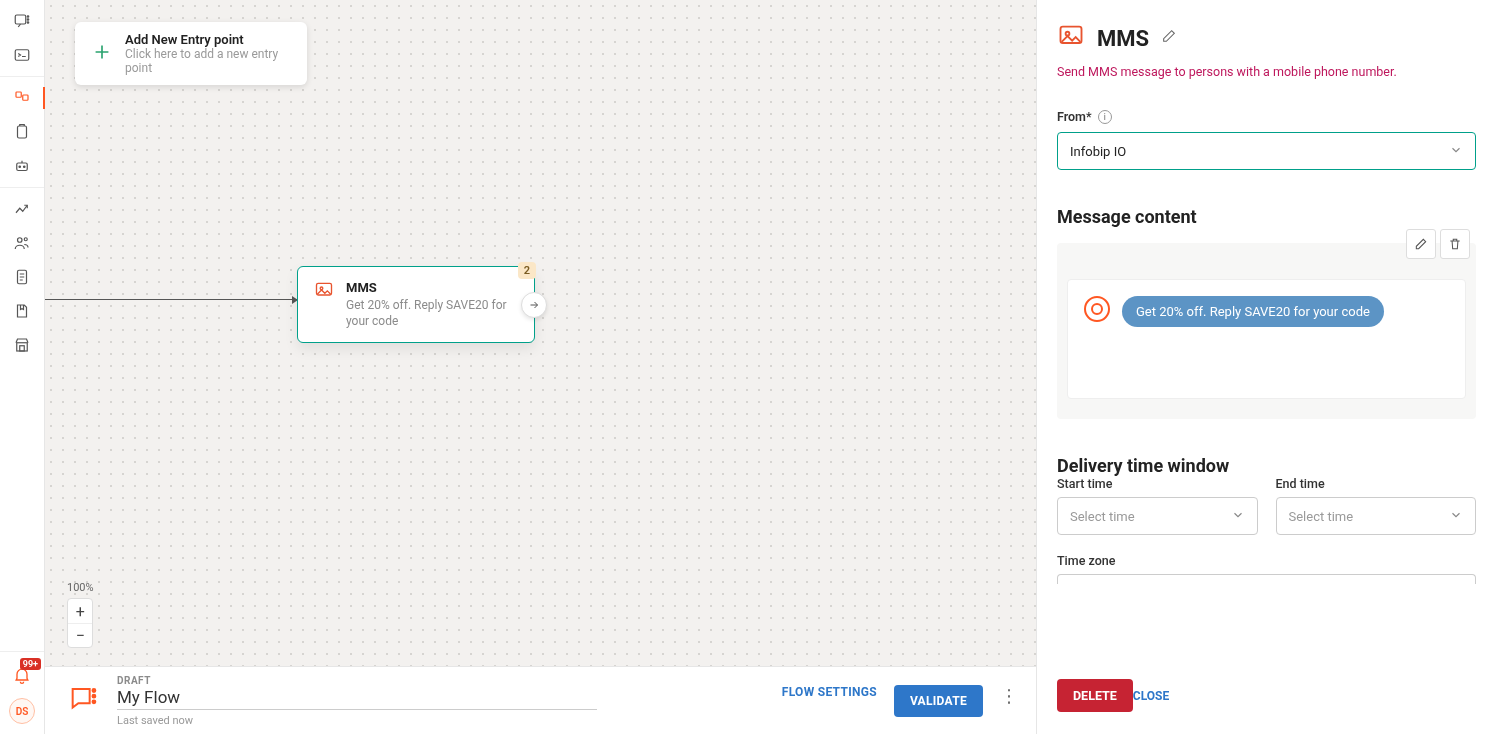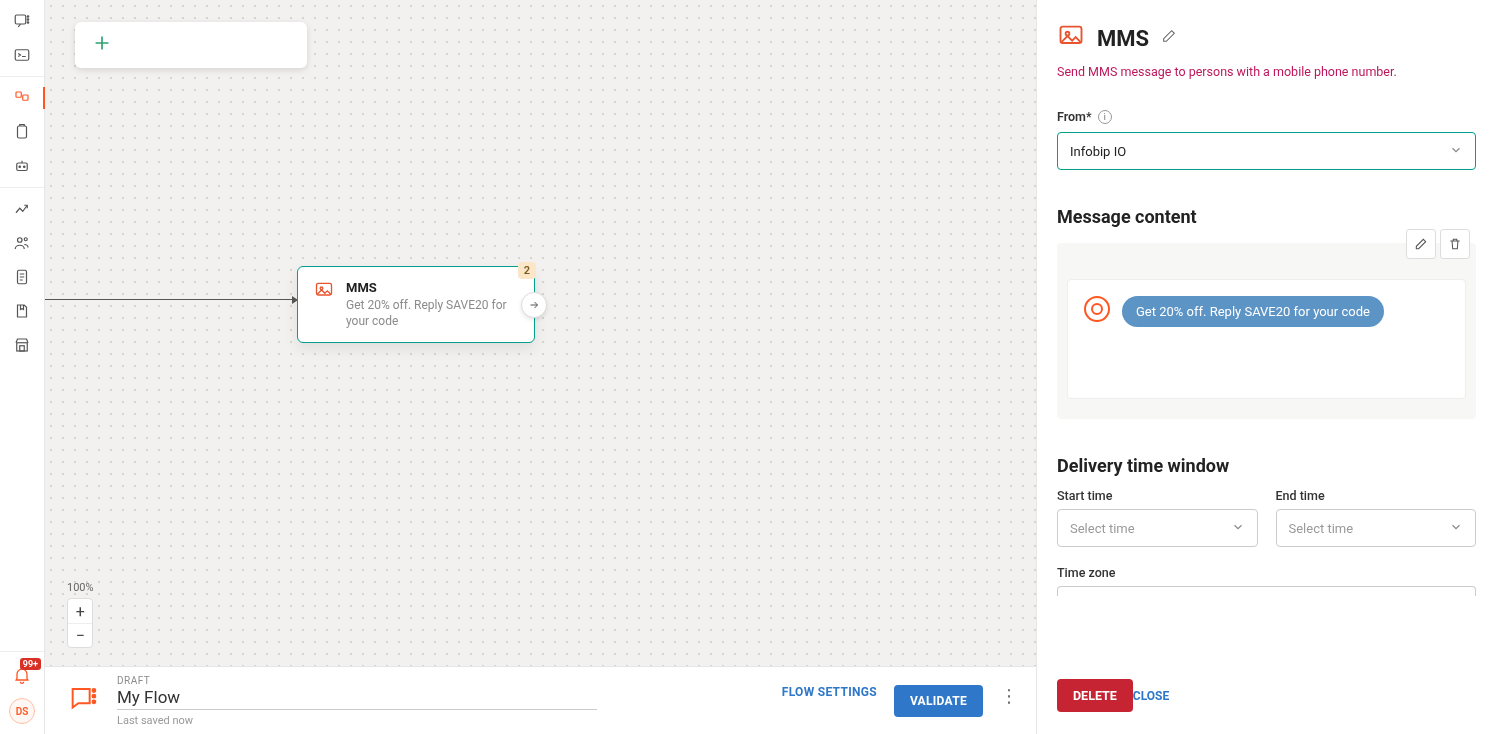--- a/index.html
+++ b/index.html
@@ -42,21 +42,21 @@
   .zoom { position:absolute; left:22px; bottom:18px; display:flex; flex-direction:column; align-items:center; gap:4px; }
   .zoom-label { font-size:11px; color:#666; }
   .zoom-btns { background:#fff; border:1px solid #ddd; border-radius:4px; display:flex; flex-direction:column; }
   .zoom-btn { width:24px; height:24px; display:flex; align-items:center; justify-content:center; color:#444; cursor:pointer; font-size:16px; }
   .zoom-btn + .zoom-btn { border-top:1px solid #eee; }
 
   
   .footer { height:68px; border-top:1px solid #e6e6e6; background:#fff; display:flex; align-items:center; padding:0 18px 0 22px; gap:16px; }
   .flow-icon { color:#ff5722; }
   .flow-meta { display:flex; flex-direction:column; gap:1px; }
-  .flow-status { font-size:10px; color:#8b8b8b; letter-spacing:0.5px; font-weight:400;}
+  .flow-status { font-size:10px; color:#8b8b8b; letter-spacing:0.5px; font-weight:700;}
   .flow-name { font-size:17px; color:#333; border-bottom:1px solid #ccc; min-width:480px; padding-bottom:2px;}
   .flow-saved { font-size:11px; color:#999; margin-top:3px;}
   .footer-right { margin-left:auto; display:flex; align-items:flex-start; gap:17px; }
   .link-btn { color:#2e77c9; font-size:12px; font-weight:700; cursor:pointer; letter-spacing:0.3px;}
   .primary-btn { background:#2e77c9; color:#fff; font-size:12px; font-weight:700; padding:9px 16px; border-radius:4px; cursor:pointer; letter-spacing:0.3px;}
   .more-dots { color:#666; cursor:pointer; font-size:18px; }
 
   
   .panel { width:460px; min-width:460px; height:100vh; border-left:1px solid #e6e6e6; background:#fff; display:flex; flex-direction:column; }
   .panel-scroll { flex:1; overflow-y:hidden; padding:22px 20px 0 20px; }
@@ -72,21 +72,21 @@
 
   .section-title { font-size:18px; font-weight:700; color:#222; margin-top:36px; }
   .msg-area { margin-top:16px; background:#f7f7f6; border-radius:4px; position:relative; padding:36px 10px 20px; }
   .msg-actions { position:absolute; top:-14px; right:6px; display:flex; gap:4px;}
   .icon-btn { width:30px; height:30px; background:#fff; border:1px solid #ddd; border-radius:3px; display:flex; align-items:center; justify-content:center; cursor:pointer; color:#555; }
   .msg-card { background:#fff; border:1px solid #eee; border-radius:4px; min-height:120px; padding:16px; display:flex; align-items:flex-start; gap:12px; }
   .msg-target { width:26px; height:26px; border-radius:50%; border:2px solid #ff5722; display:flex; align-items:center; justify-content:center; }
   .msg-target-inner{ width:12px; height:12px; border-radius:50%; border:2px solid #ff5722;}
   .msg-pill { background:#5c94c5; color:#fff; font-size:13px; padding:8px 14px; border-radius:16px; }
 
-  .two-col { display:flex; gap:18px; margin-top:12px;}
+  .two-col { display:flex; gap:18px; }
   .col { flex:1; }
   .plain-select { border:1px solid #ccc; border-radius:4px; height:38px; display:flex; align-items:center; justify-content:space-between; padding:0 12px; cursor:pointer; }
   .ph { color:#9a9a9a; font-size:13px; }
 
   .panel-footer { border-top:0; padding:14px 20px 22px; display:flex; align-items:center; justify-content:flex-start; }
   .danger-btn { background:#c62333; color:#fff; font-size:12.5px; font-weight:700; padding:9px 16px; border-radius:4px; cursor:pointer;}
   .close-link { color:#2e77c9; font-size:12px; font-weight:700; cursor:pointer;}
 </style>
 </head>
 <body>
@@ -178,20 +178,24 @@
   </div>
 </div>
 
 <div class="main">
   <div class="canvas-wrap">
     <div class="entry-card">
       <div class="entry-plus">
         <svg width="22" height="22" viewBox="0 0 24 24" fill="none" stroke="currentColor" stroke-width="1.8">
             <path d="M12 5v14M5 12h14"></path>
           </svg>
+      </div>
+      <div>
+        <div class="entry-title">Add New Entry point</div>
+        <div class="entry-sub">Click here to add a new entry point</div>
       </div>
     </div>
 
     <div class="flow-line"></div>
 
     <div class="node">
       <span class="node-badge">2</span>
       <div class="node-icon">
         <svg width="20" height="20" viewBox="0 0 24 24" fill="none" stroke="#e8542f" stroke-width="1.6">
             <rect x="3" y="4" width="18" height="14" rx="2"></rect>

